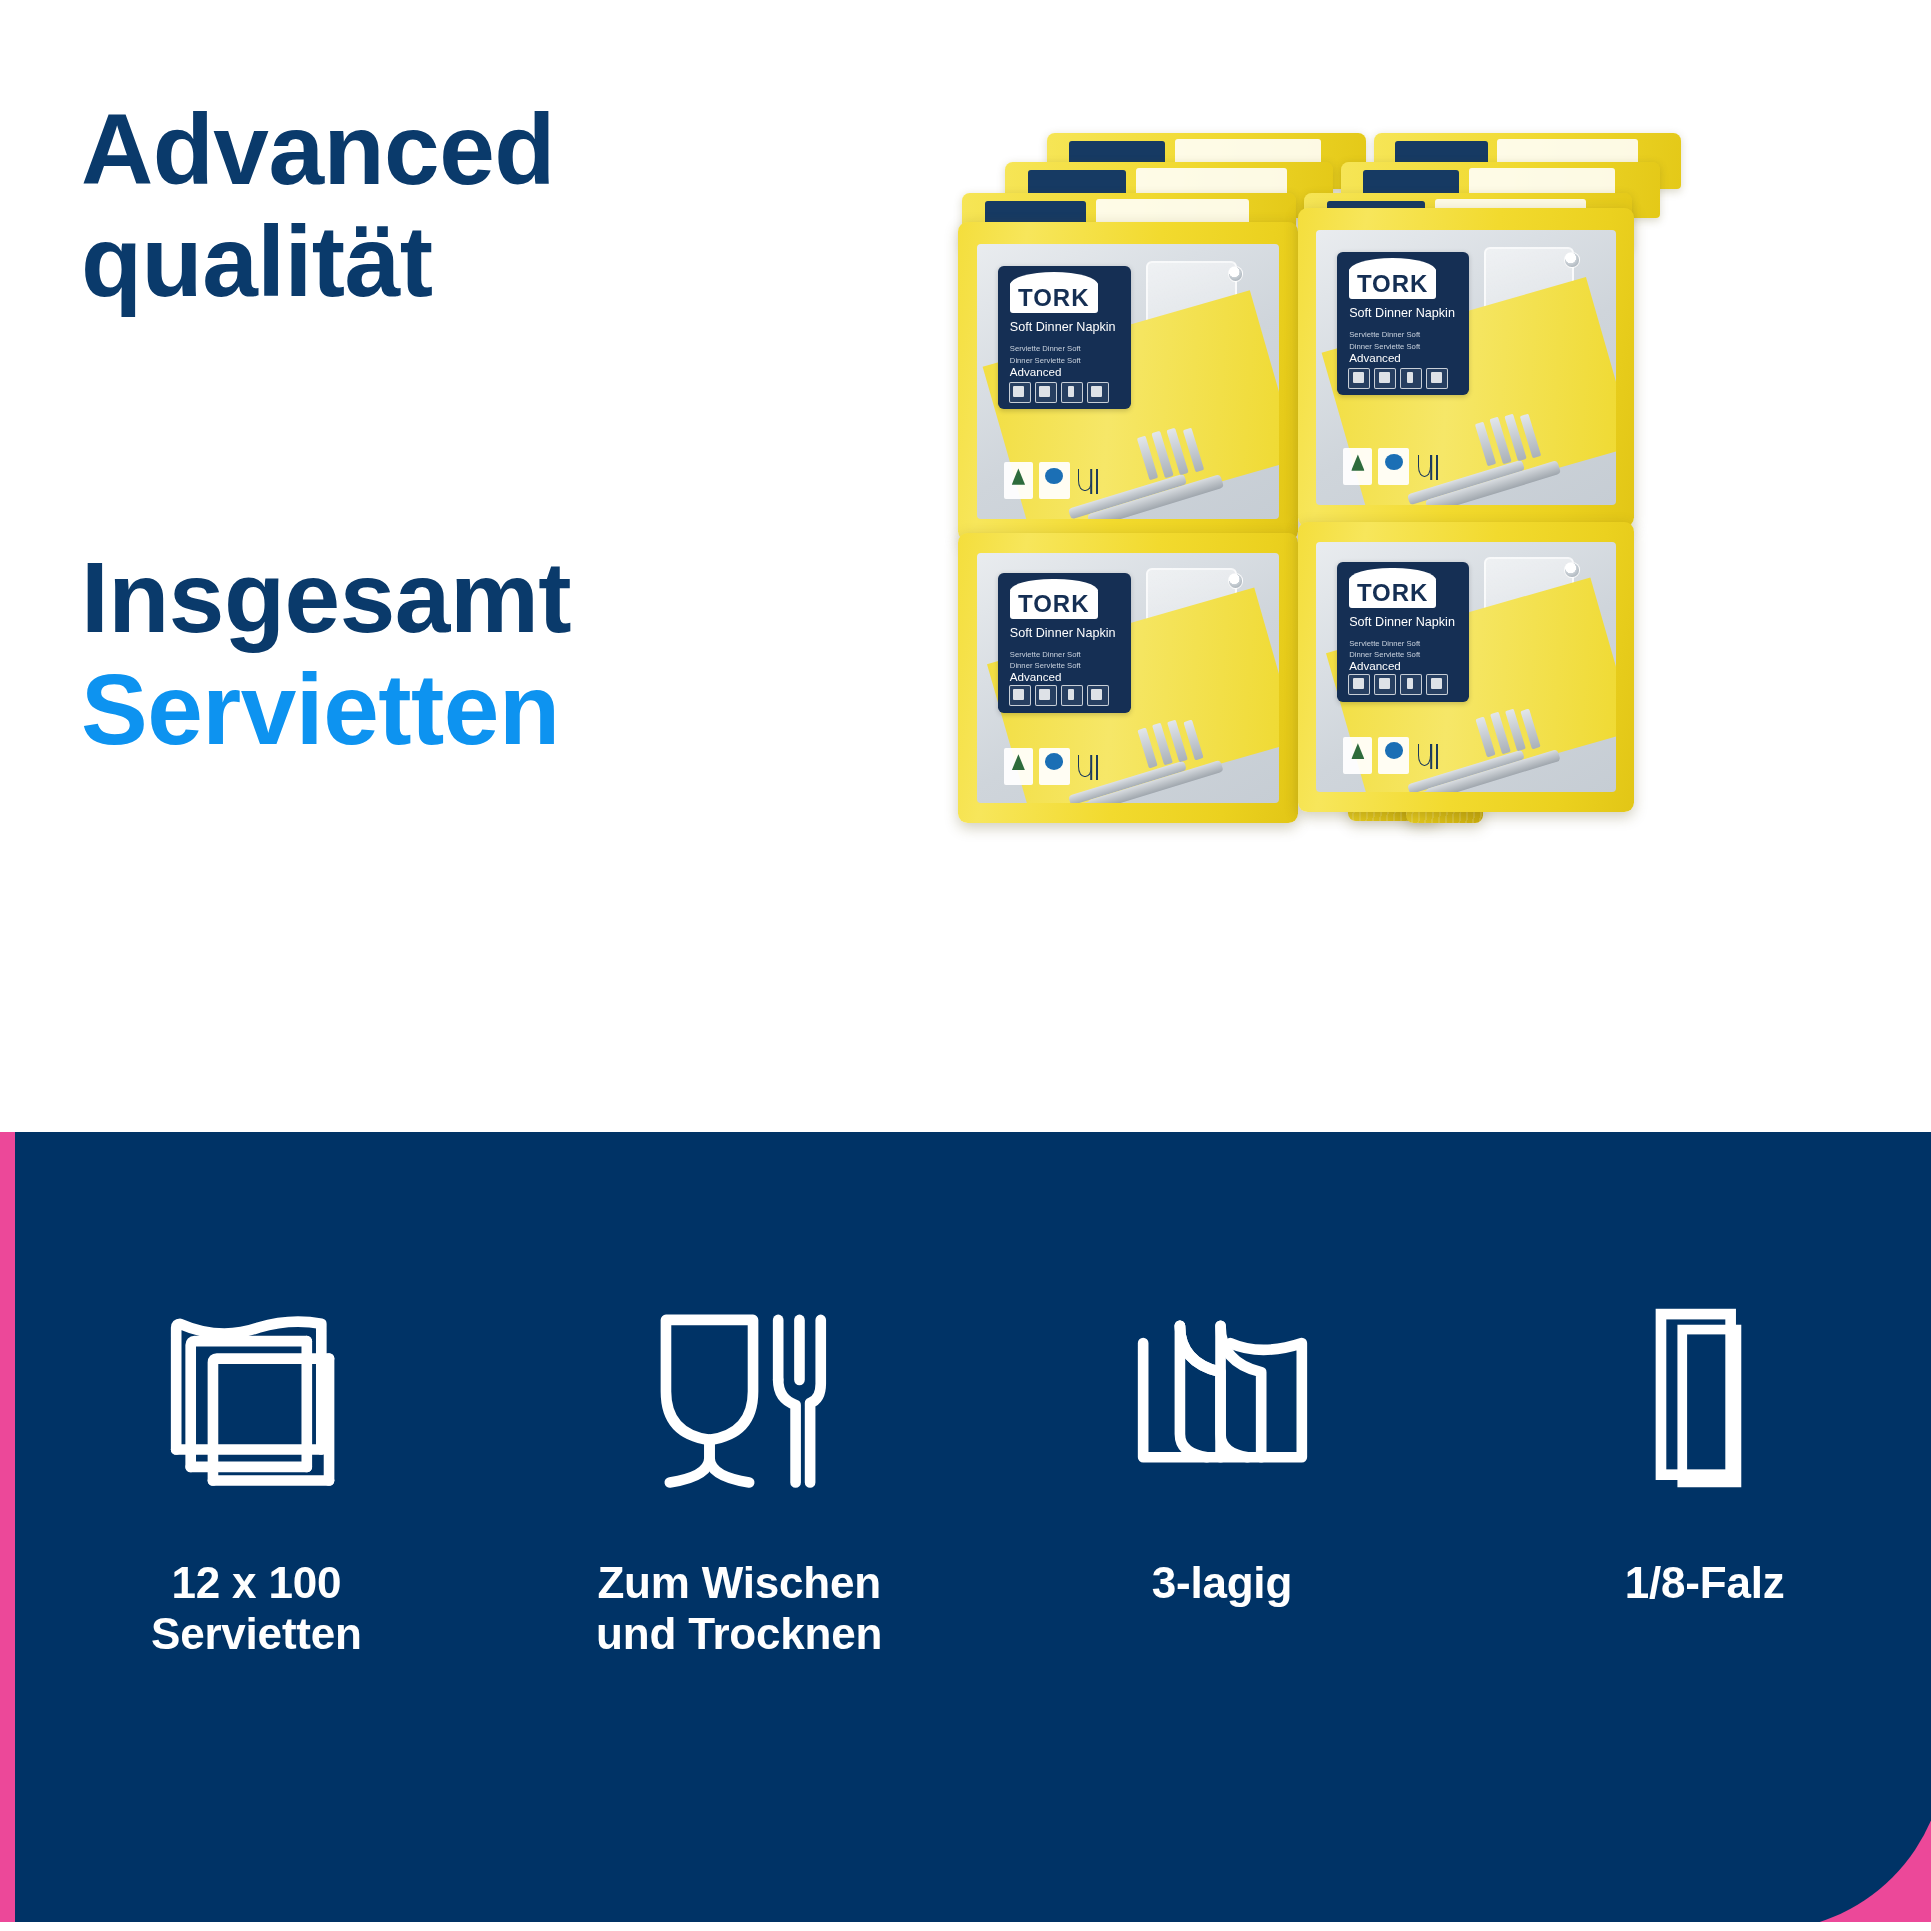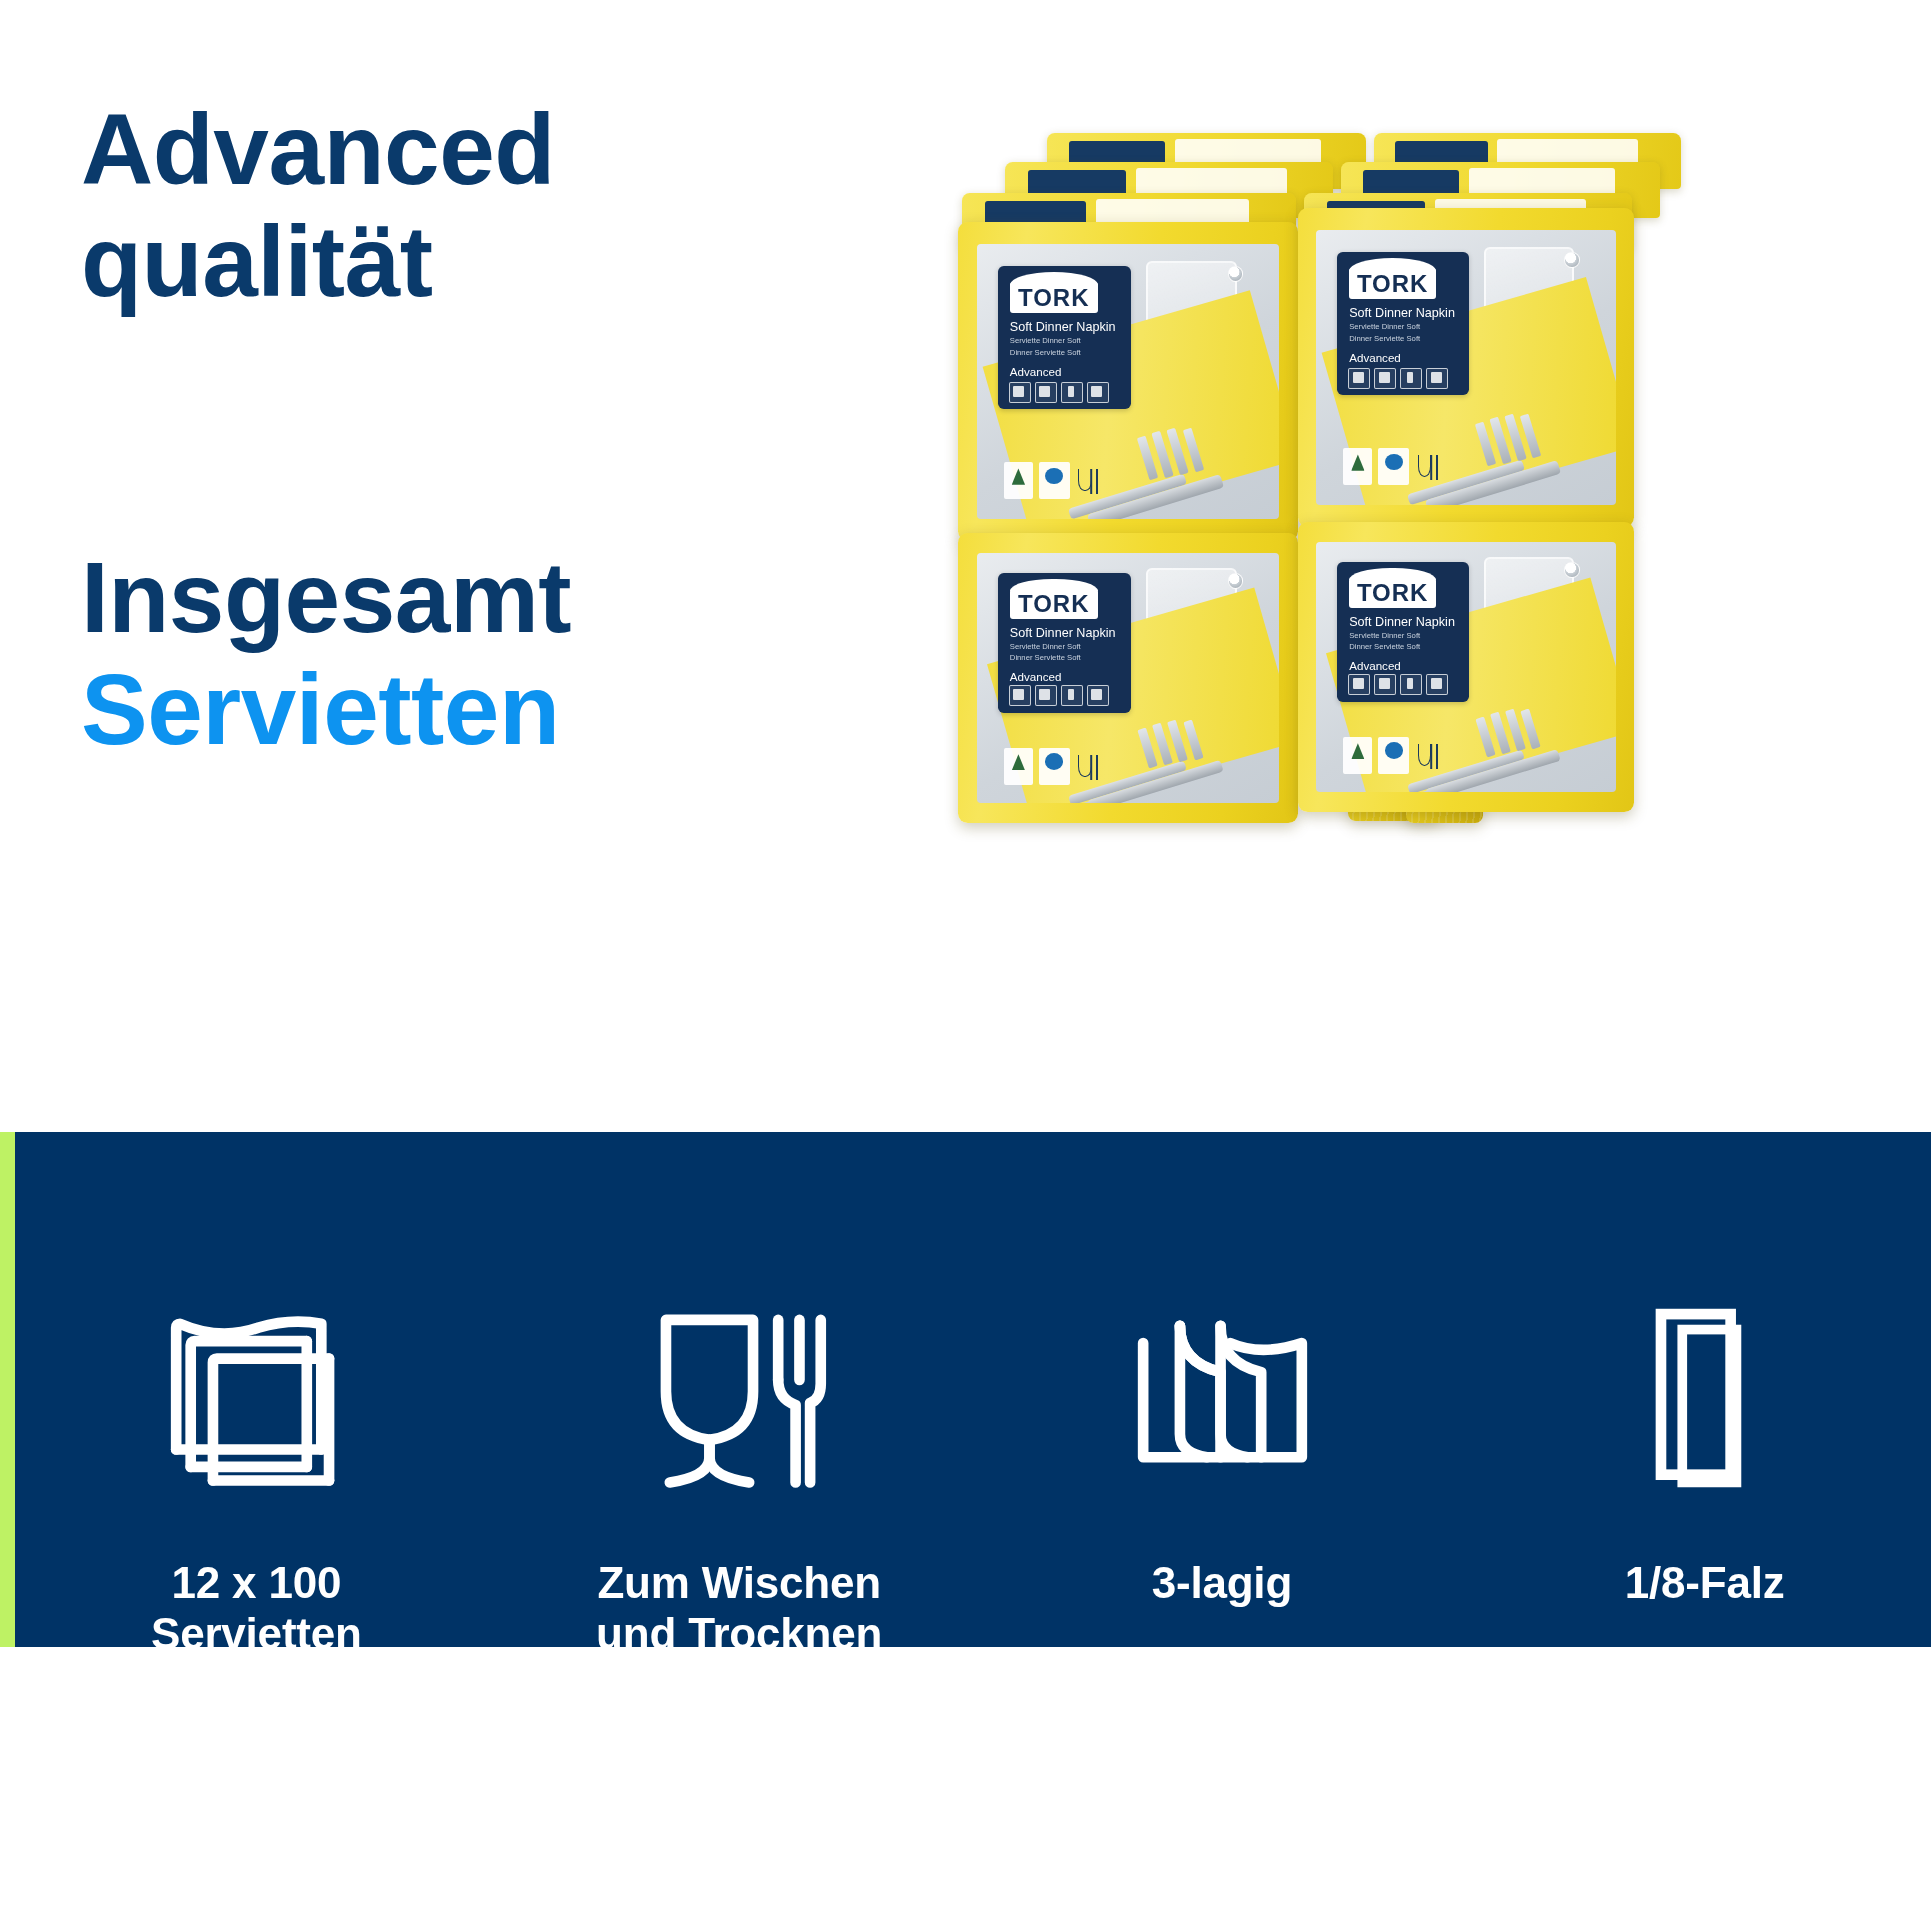--- a/index.html
+++ b/index.html
@@ -1,19 +1,19 @@
 <!DOCTYPE html>
 <html><head>
 <meta charset="utf-8">
 <style>
   * { margin:0; padding:0; box-sizing:border-box; }
   html,body { width:1931px; height:1931px; background:#ffffff; }
   body { font-family:"Liberation Sans", sans-serif; -webkit-font-smoothing:antialiased; }
 
-  #stage { position:relative; width:1931px; height:1647px; overflow:hidden; background:#bef264; }
+  #stage { position:relative; width:1931px; height:1922px; overflow:hidden; background:#ec4899; }
 
   
   #top-section { position:absolute; left:0; top:0; width:1931px; height:1132px; background:#fff; }
 
   #headline-block { position:absolute; left:81px; top:93px; width:734px; }
   .h-line { font-weight:700; color:#0A3A6B; letter-spacing:-0.5px; }
   #hl1 { font-size:100px; line-height:1.12; }
 
   #subhead-block { position:absolute; left:81px; top:541px; width:772px; }
   #sub1 { font-size:100px; line-height:1.12; font-weight:700; color:#0A3A6B; letter-spacing:-0.5px; }
@@ -91,21 +91,21 @@
   }
   .lab-logo {
     position:absolute; left:9%; top:9%; width:66%; height:24%;
     background:#fff; border-radius:2.9px;
     display:flex; align-items:center; justify-content:center;
   }
   .lab-logo span{ color:#152F54; font-weight:700; letter-spacing:.04em; }
   .lab-wave{ position:absolute; left:9%; top:4%; width:66%; height:9%;
     background:#fff; border-radius:50% 50% 40% 40%/100% 100% 0 0; }
   .lab-title{ position:absolute; left:9%; top:38%; color:#fff; font-weight:400; }
-  .lab-sub{ position:absolute; left:9%; color:#C9D2DE; font-weight:400; }
+  .lab-sub{ position:absolute; left:9%; color:#C9D2DE; font-weight:400;margin-top:8px; }
   .lab-adv{ position:absolute; left:9%; color:#fff; font-weight:400; }
   .lab-icons{ position:absolute; left:8%; display:flex; gap:4%; }
   .lab-icon{ border:1px solid rgba(255,255,255,.75); border-radius:1.9px;
              background:rgba(255,255,255,.08); position:relative; }
   .lab-icon i{ position:absolute; left:18%; top:16%; width:56%; height:58%;
                background:rgba(255,255,255,.85); border-radius:1px; }
 
   
   .certs{ position:absolute; left:9%; bottom:7%; display:flex; gap:5.8px; align-items:flex-end; }
   .cert{ background:rgba(255,255,255,.93); border-radius:1.9px; position:relative; }

